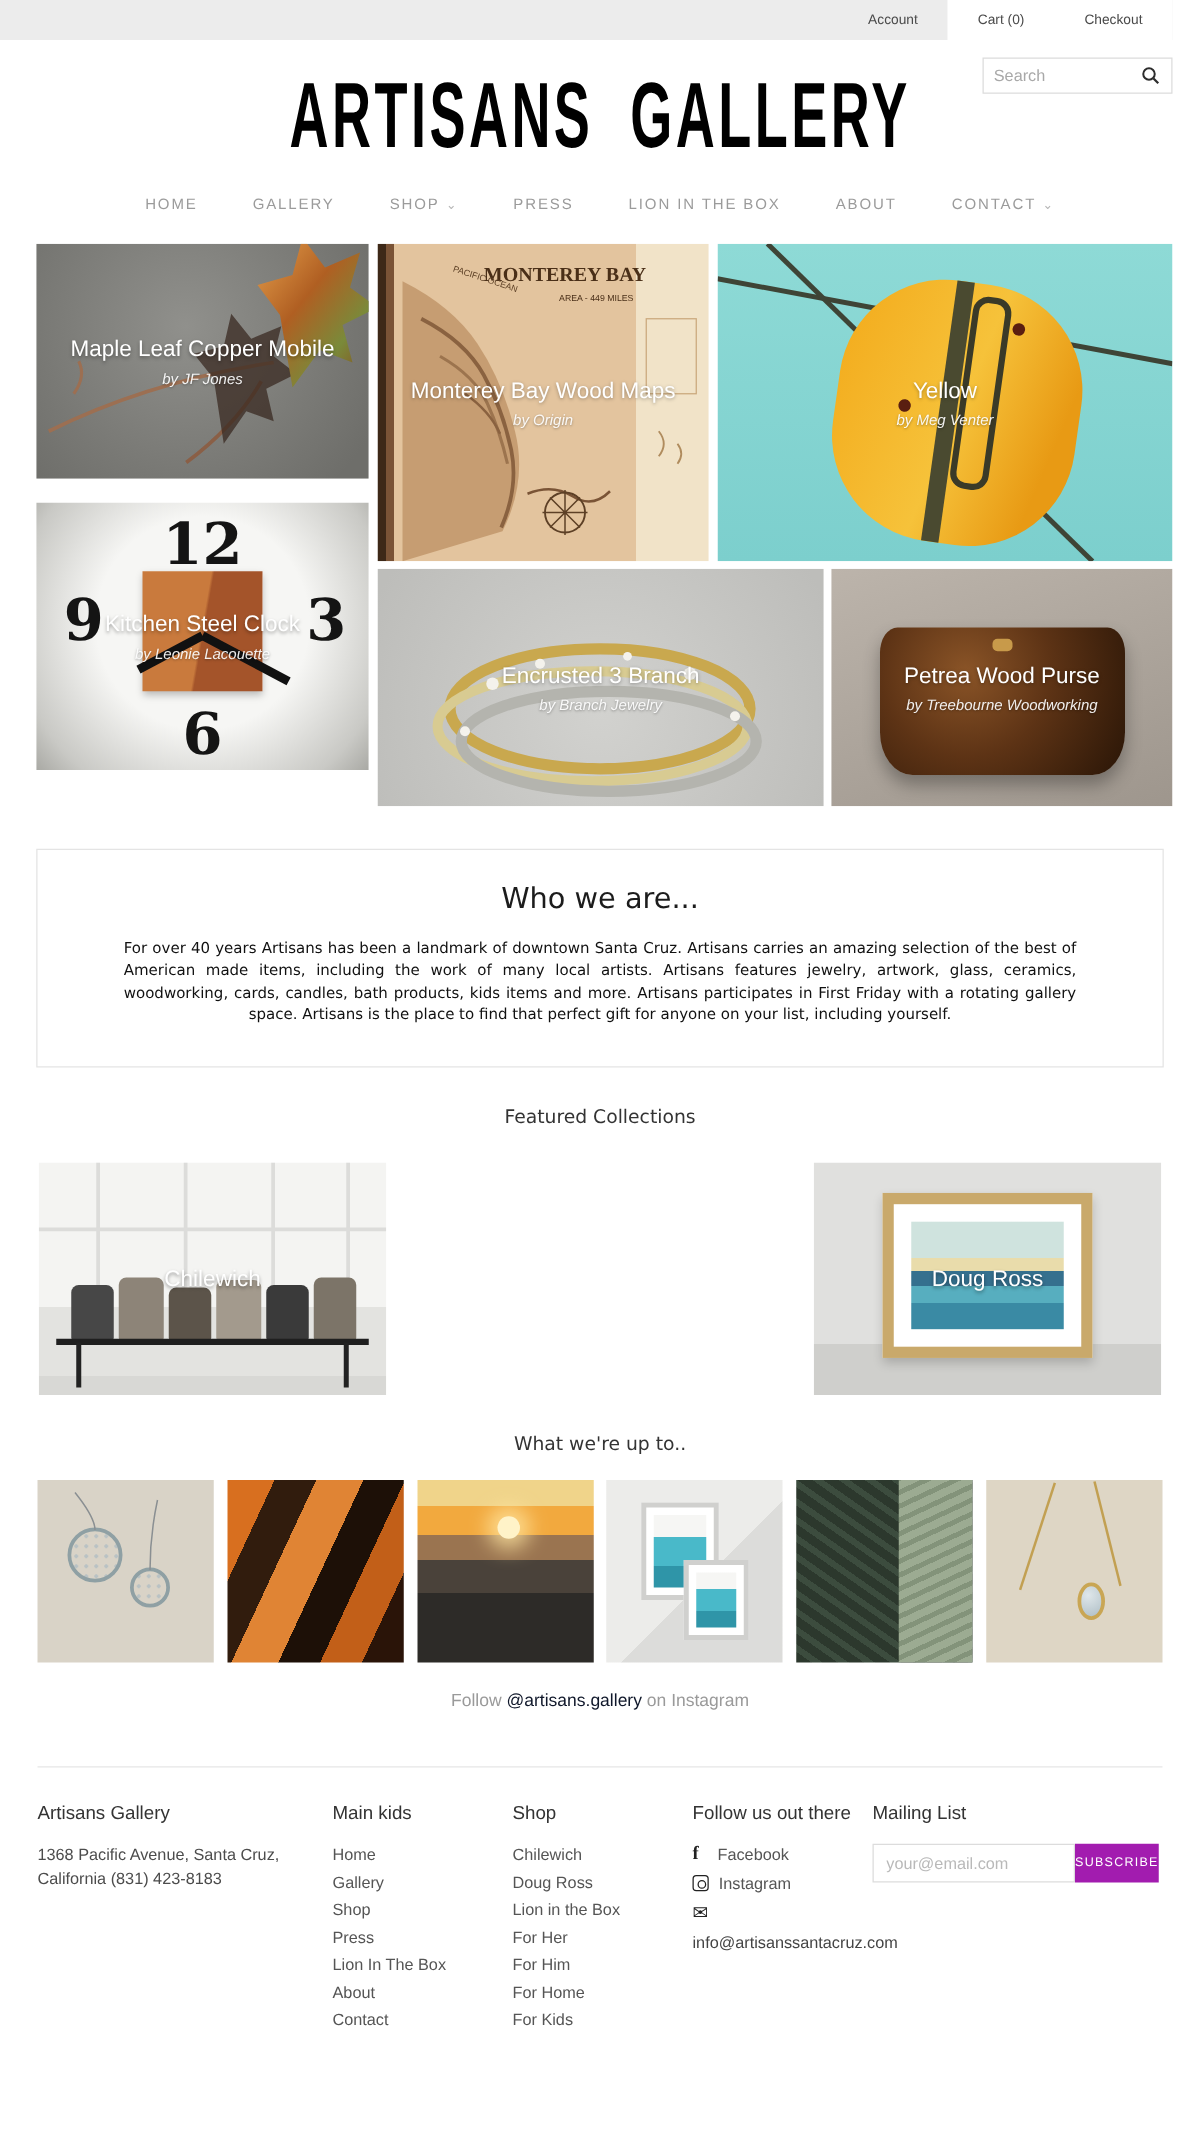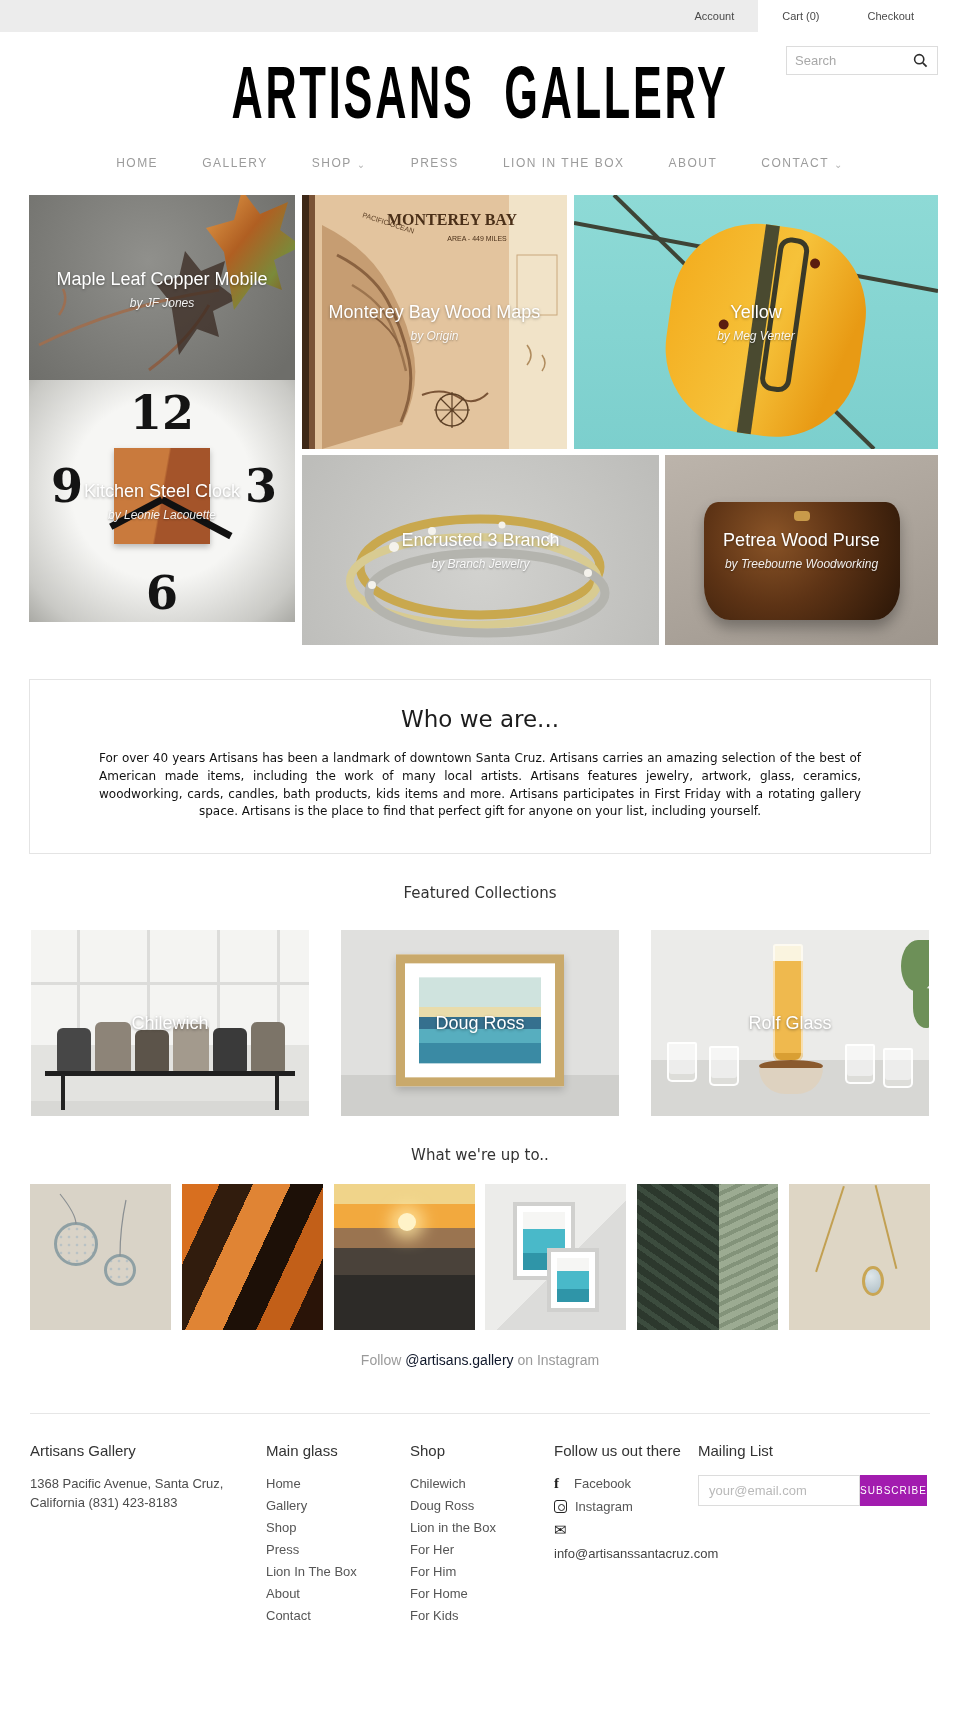--- a/index.html
+++ b/index.html
@@ -43,21 +43,21 @@
   .tile { position:absolute; overflow:hidden; cursor:pointer; }
   .tile-label { position:absolute; inset:0; display:flex; flex-direction:column; align-items:center; justify-content:center; text-align:center; z-index:5; }
   .tile-title { color:#fff; font-size:18px; text-shadow:0 1px 3px rgba(0,0,0,.35); }
   .tile-byline { color:rgba(255,255,255,.92); font-size:12px; margin-top:6px; text-shadow:0 1px 2px rgba(0,0,0,.35);font-style:italic; }
   .tile-art { position:absolute; inset:0; }
 
   
   .t1 { left:0;   top:0;   width:266px; height:188px; }
   .t2 { left:273px;top:0;  width:265px; height:254px; }
   .t3 { left:545px;top:0;  width:364px; height:254px; }
-  .t4 { left:0;   top:185px;width:266px;height:242px; }
+  .t4 { left:0;   top:207px;width:266px;height:214px; }
   .t5 { left:273px;top:260px;width:357px;height:190px; }
   .t6 { left:636px;top:260px;width:273px;height:190px; }
 
   
   .art-leaf { background:radial-gradient(circle at 45% 35%, #90908c, #6e6e6a 90%); }
   
   .art-map { background:linear-gradient(90deg,#3d2817 0 7px,#7a5336 7px 13px,#e3c49e 13px 78%,#f1e3c8 78%); }
   
   .art-yellow { background:linear-gradient(180deg,#8edad6,#7ccfcd); }
   
@@ -361,34 +361,20 @@
 
   <div class="coll-tile">
     <div class="tile-art art-dougross">
       <div class="dr-frame">
           <div class="dr-art"></div>
         </div>
     </div>
     <div class="coll-label">Doug Ross</div>
   </div>
 
-  <div class="coll-tile">
-    <div class="tile-art art-rolf">
-      <div class="beer-fill"></div>
-      <div class="small-glass" style="left:16px; bottom:34px;"></div>
-      <div class="small-glass" style="left:58px; bottom:30px;"></div>
-      <div class="small-glass" style="right:54px; bottom:32px;"></div>
-      <div class="small-glass" style="right:16px; bottom:28px;"></div>
-      <div class="snack-top" style="left:108px; bottom:44px;"></div>
-      <div class="snack-bowl" style="left:108px; bottom:22px;"></div>
-      <div class="plant" style="right:-6px; top:10px; width:34px; height:52px;"></div>
-      <div class="plant" style="right:-10px; top:58px; width:26px; height:40px; transform:scaleX(-1);"></div>
-    </div>
-    <div class="coll-label">Rolf Glass</div>
-  </div>
 </div>
 
 <div class="section-title" style="">What we're up to..</div>
 <div class="insta-strip">
   <div class="insta-thumb ig1">
     <div class="ig-pendant" style="left:24px; top:38px; width:44px; height:44px;"></div>
     <div class="ig-pendant" style="left:74px; top:70px; width:32px; height:32px;"></div>
     <svg width="141" height="146" style="position:absolute; inset:0;">
         <path d="M30 10 q16 20 16 30 M96 16 q-6 28 -6 56" stroke="#8a8f92" stroke-width="1.2" fill="none"></path>
       </svg>
@@ -422,21 +408,21 @@
 <div class="footer-divider"></div>
 
 <div class="footer">
   <div class="fcol fcol-1">
     <h4>Artisans Gallery</h4>
     <div class="addr">1368 Pacific Avenue, Santa Cruz,</div>
     <div class="addr">California (831) 423-8183</div>
   </div>
 
   <div class="fcol fcol-2">
-    <h4>Main glass</h4>
+    <h4>Main kids</h4>
     <span class="flink">Home</span>
     <span class="flink">Gallery</span>
     <span class="flink">Shop</span>
     <span class="flink">Press</span>
     <span class="flink">Lion In The Box</span>
     <span class="flink">About</span>
     <span class="flink">Contact</span>
   </div>
 
   <div class="fcol fcol-3">

